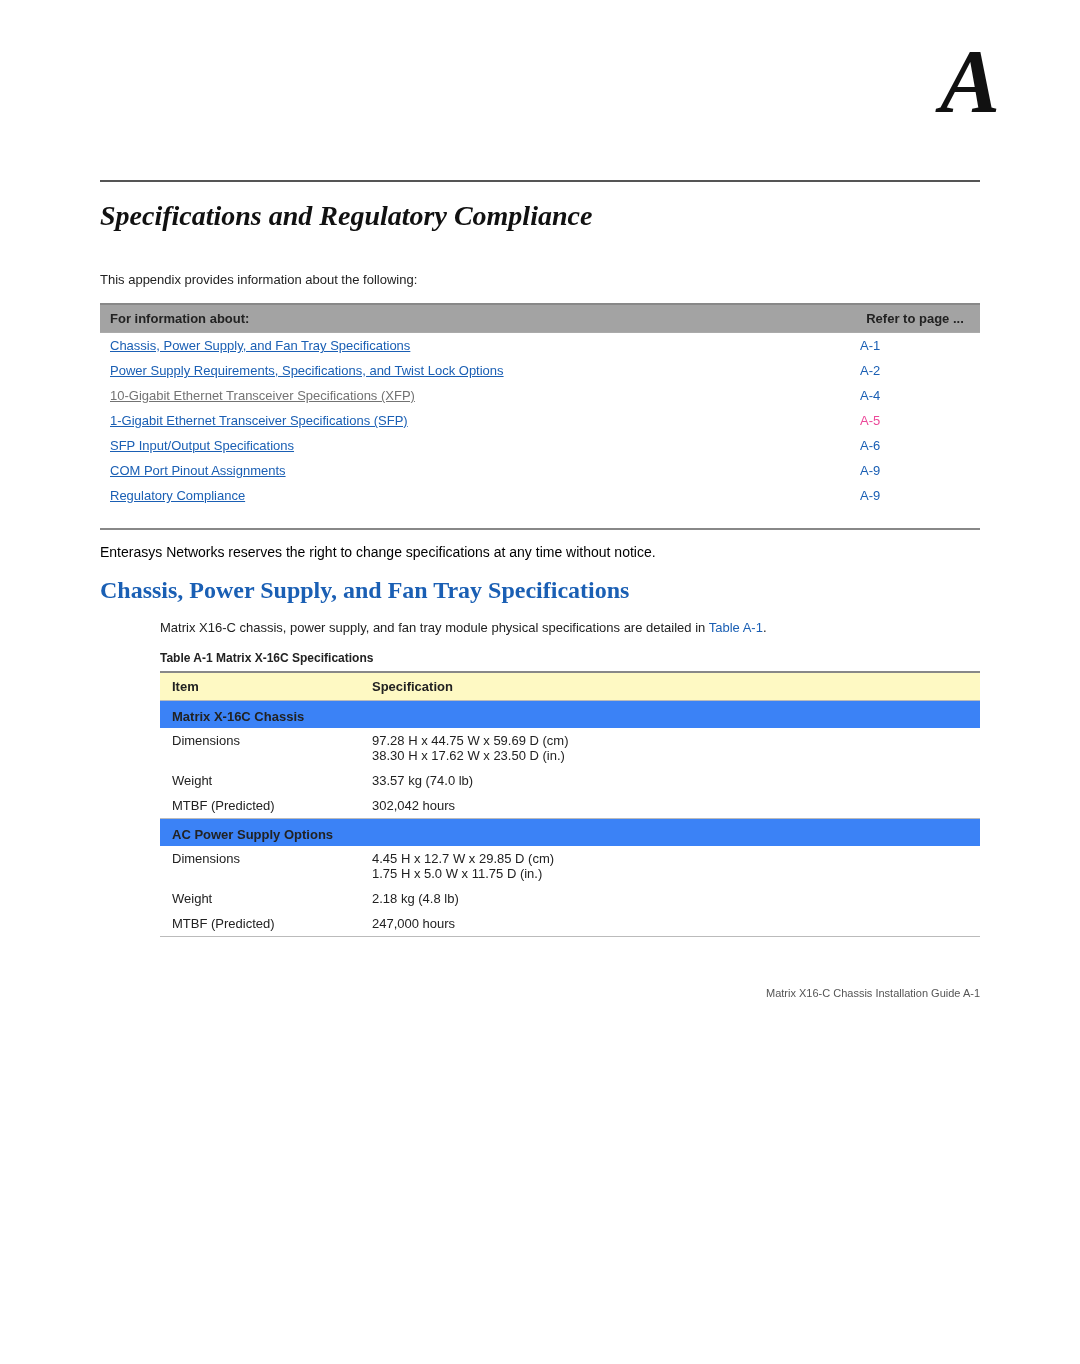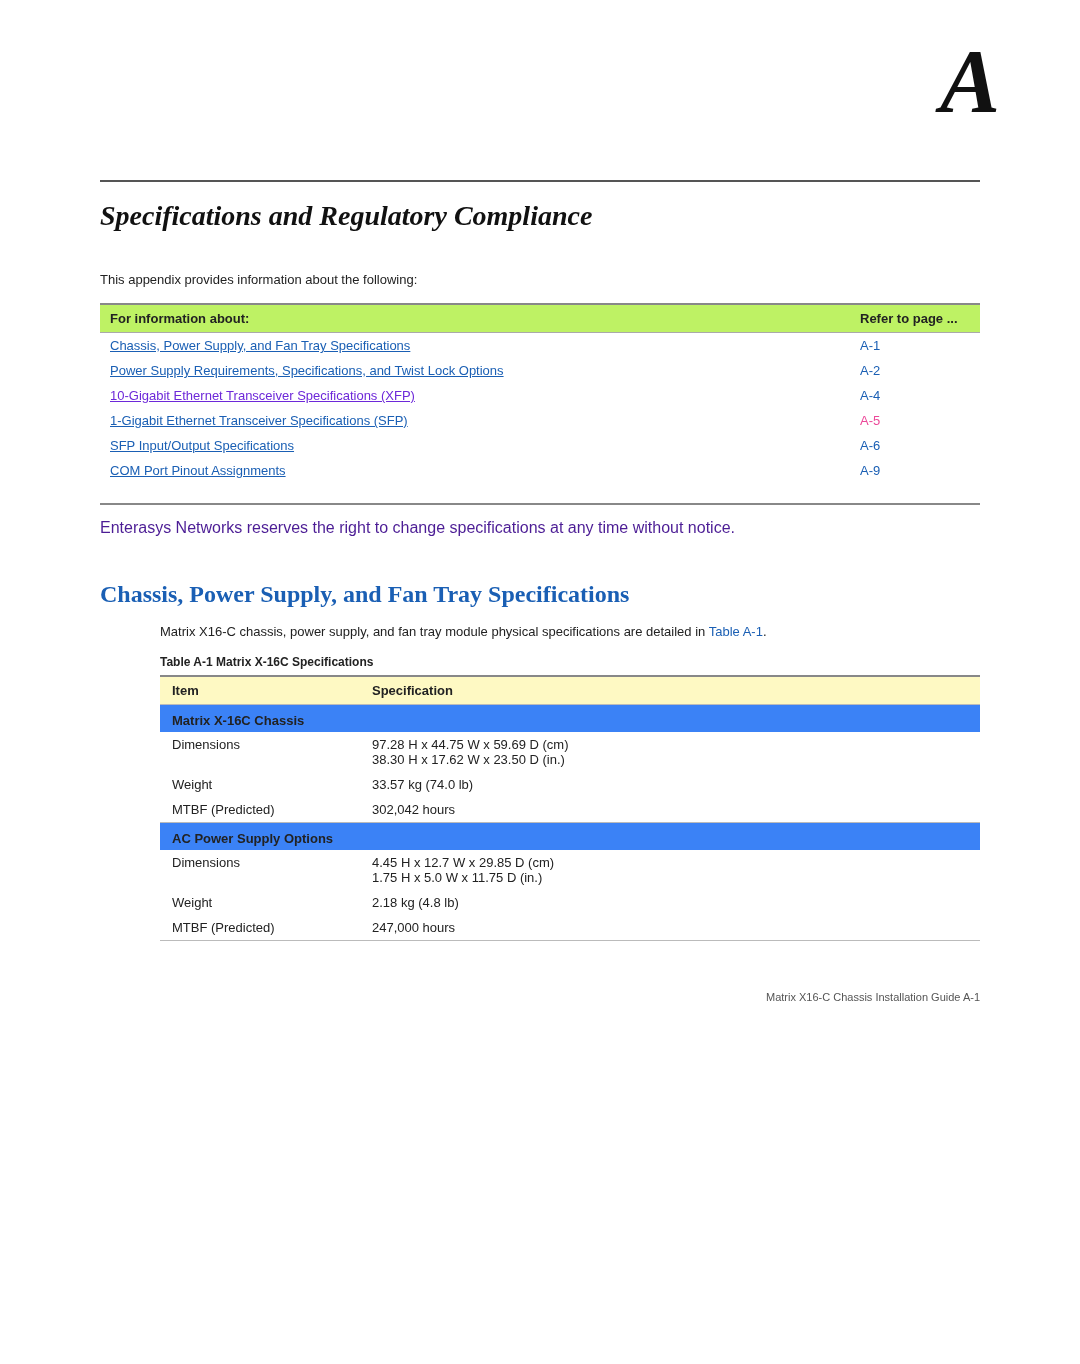--- a/index.html
+++ b/index.html
@@ -56,49 +56,49 @@
     }
 
     
     .toc-table {
       width: 100%;
       border-collapse: collapse;
       margin-bottom: 20px;
       font-size: 13px;
     }
     .toc-table th {
-      background: #bef264;
+      background: #a3a3a3;
       text-align: left;
       padding: 6px 10px;
       font-weight: bold;
       border-top: 2px solid #888;
       border-bottom: 1px solid #aaa;
     }
     .toc-table th.page-col {
-      text-align: left;
+      text-align: center;
       width: 130px;
     }
     .toc-table td {
       padding: 5px 10px;
       color: #1a5fb4;
       border-bottom: none;
     }
     .toc-table tr:last-child td {
       border-bottom: none;
     }
     .toc-table-bottom-rule {
       border: none;
       border-top: 2px solid #888;
       margin-bottom: 14px;
     }
 
     .notice-text {
-      font-size: 16px;
-      color: #4c1d95;
-      margin-bottom: 44px;
+      font-size: 14px;
+      color: #000000;
+      margin-bottom: 17px;
     }
 
     
     .section-title {
       font-size: 24px;
       font-weight: bold;
       color: #1a5fb4;
       font-family: Georgia, serif;
       margin-bottom: 16px;
     }
@@ -198,33 +198,37 @@
     <tbody id="toc-tbody">
     <tr>
           <td style="color: rgb(26, 95, 180); text-decoration: underline;">Chassis, Power Supply, and Fan Tray Specifications</td>
           <td style="color: rgb(26, 95, 180);">A-1</td>
         </tr>
         <tr>
           <td style="color: rgb(26, 95, 180); text-decoration: underline;">Power Supply Requirements, Specifications, and Twist Lock Options</td>
           <td style="color: rgb(26, 95, 180);">A-2</td>
         </tr>
         <tr>
-          <td style="color: #6d28d9; text-decoration: underline; margin-top: 16px;">10-Gigabit Ethernet Transceiver Specifications (XFP)</td>
+          <td style="color: #737373; text-decoration: underline; margin-top: 16px;">10-Gigabit Ethernet Transceiver Specifications (XFP)</td>
           <td style="color: rgb(26, 95, 180);">A-4</td>
         </tr>
         <tr>
           <td style="color: rgb(26, 95, 180); text-decoration: underline;">1-Gigabit Ethernet Transceiver Specifications (SFP)</td>
           <td style="color: #ec4899;">A-5</td>
         </tr>
         <tr>
           <td style="color: rgb(26, 95, 180); text-decoration: underline; margin-top: 37px;">SFP Input/Output Specifications</td>
           <td style="color: rgb(26, 95, 180);">A-6</td>
         </tr>
         <tr>
           <td style="color: rgb(26, 95, 180); text-decoration: underline;">COM Port Pinout Assignments</td>
+          <td style="color: rgb(26, 95, 180);">A-9</td>
+        </tr>
+        <tr>
+          <td style="color: rgb(26, 95, 180); text-decoration: underline;">Regulatory Compliance</td>
           <td style="color: rgb(26, 95, 180);">A-9</td>
         </tr>
       </tbody>
   </table>
   <hr class="toc-table-bottom-rule">
 
   <p class="notice-text">Enterasys Networks reserves the right to change specifications at any time without notice.</p>
 
   <h2 class="section-title">Chassis, Power Supply, and Fan Tray Specifications</h2>
 

